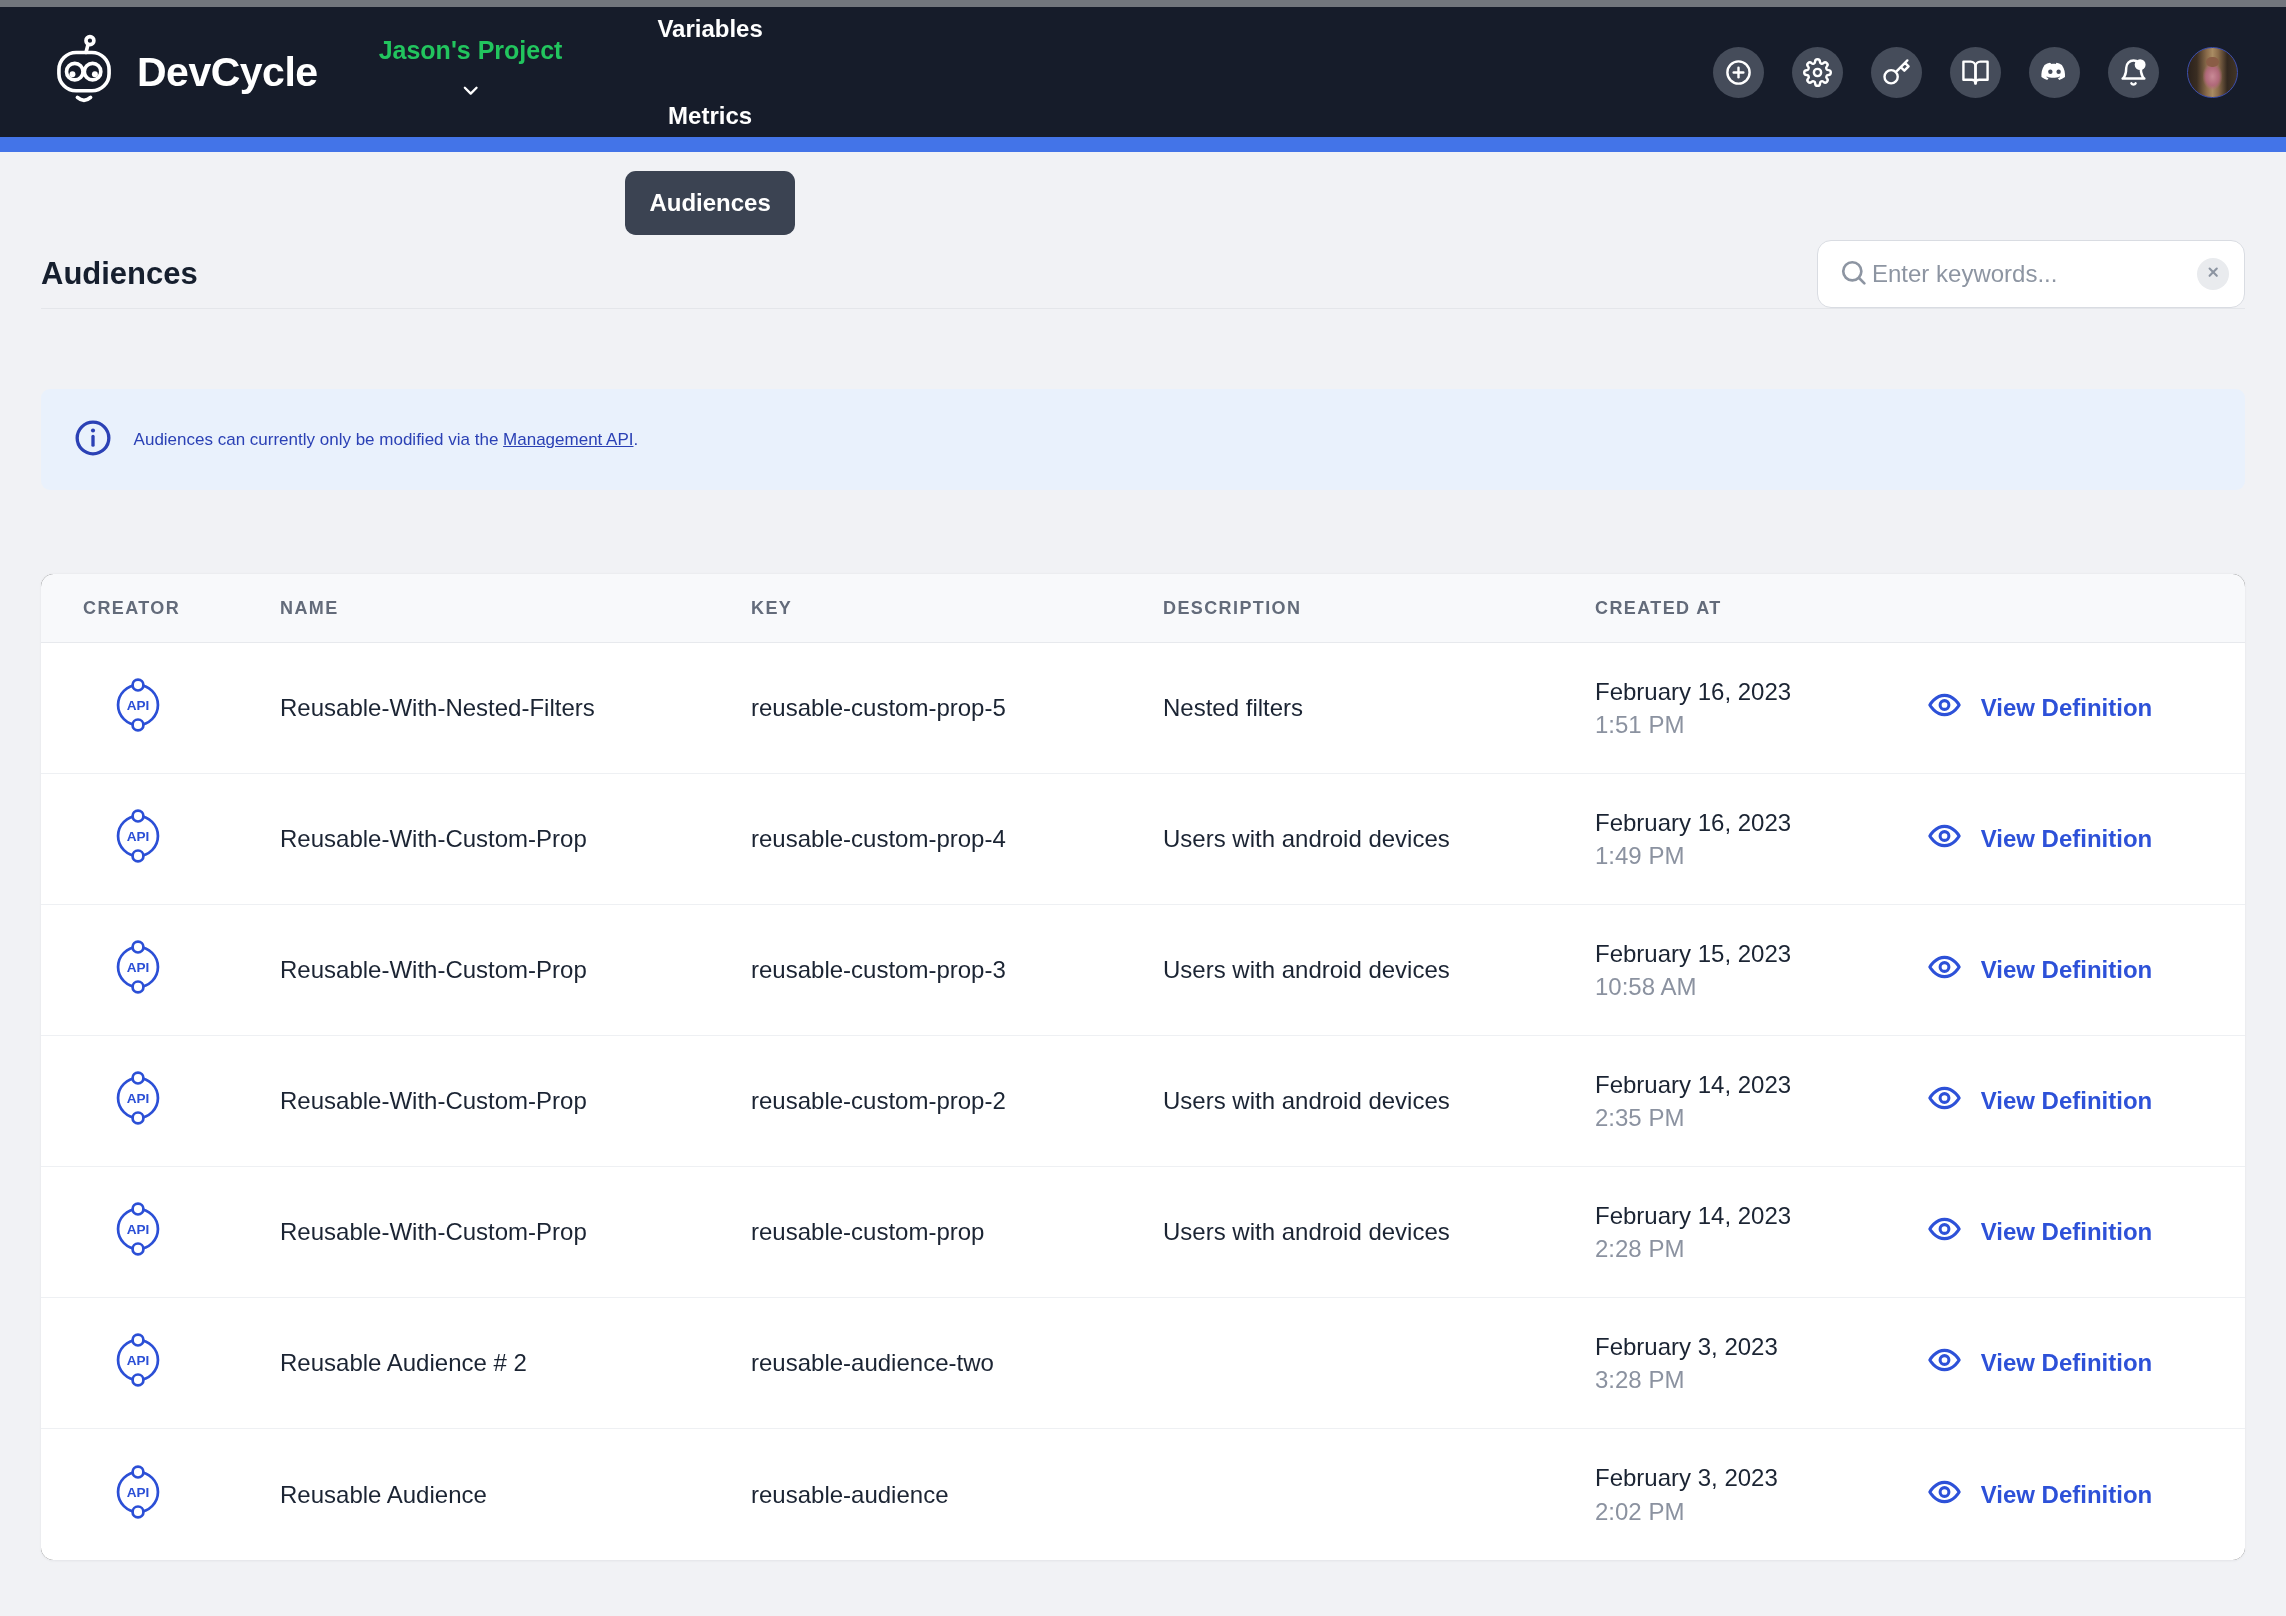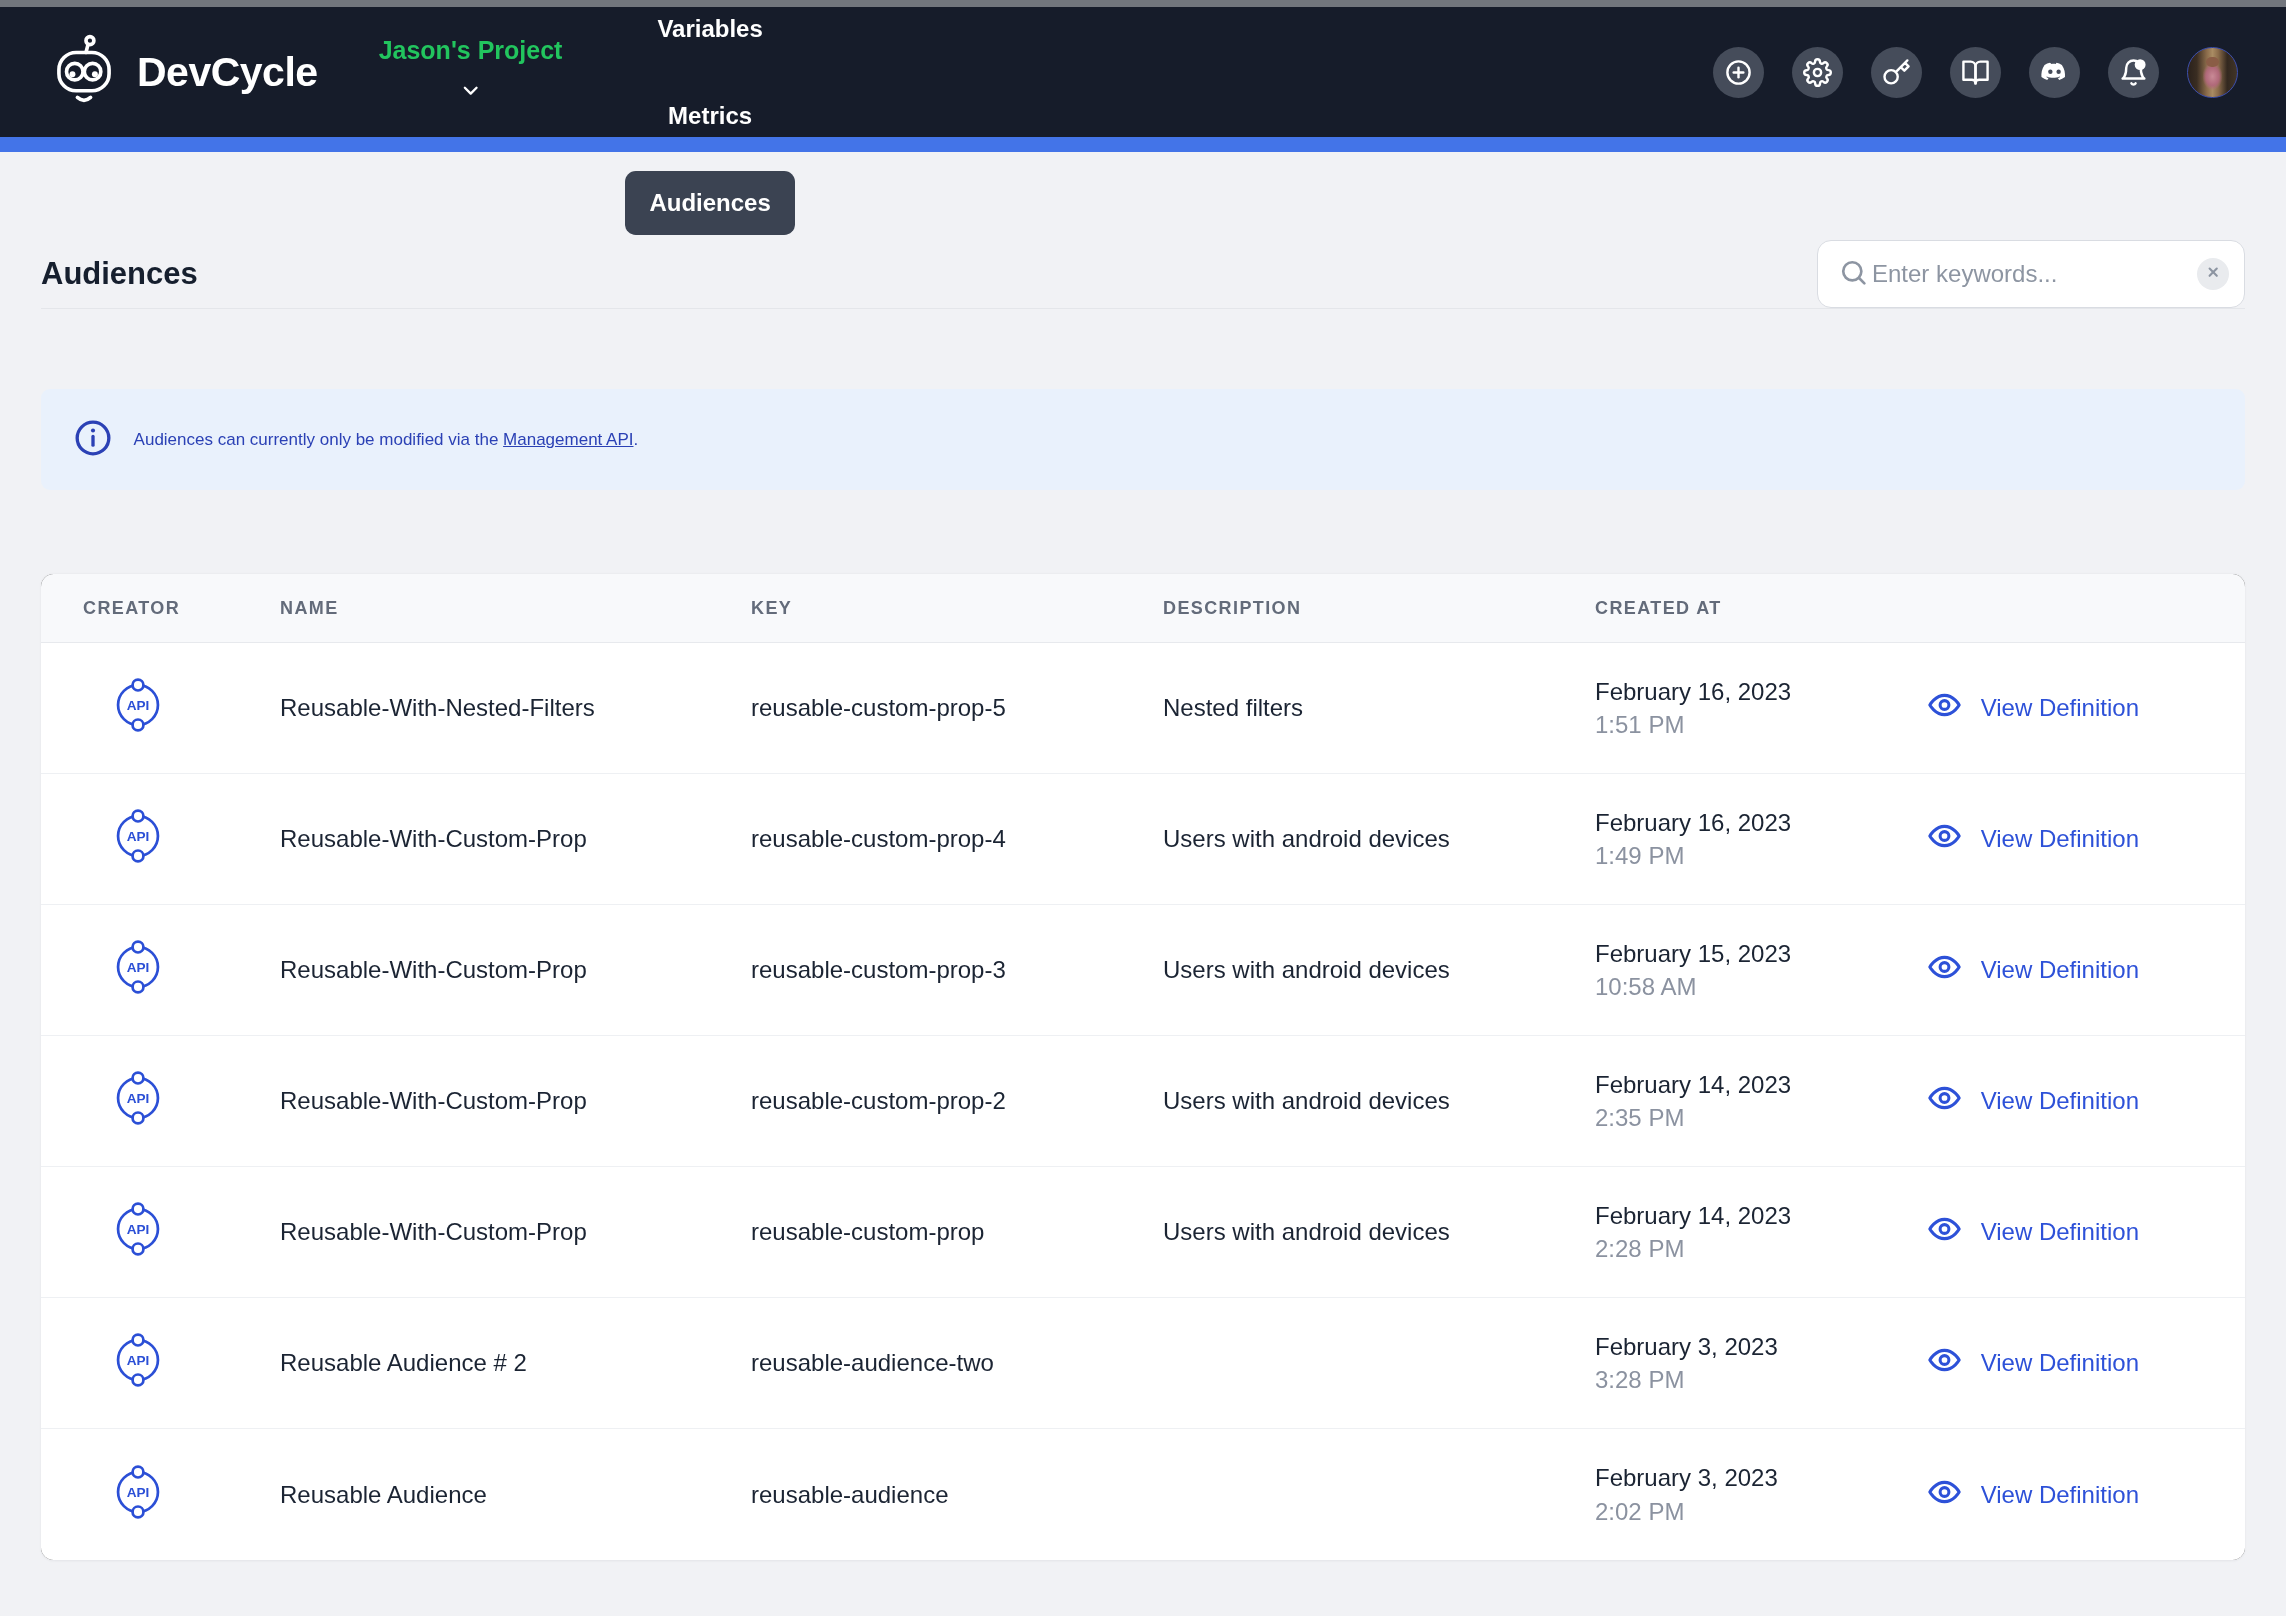--- a/index.html
+++ b/index.html
@@ -65,21 +65,21 @@
   .th { font-size:18px; font-weight:700; letter-spacing:1.4px; color:#636b7a; }
   .th-creator { padding-left:42px; }
   .tr { height:131px; border-bottom:1.8px solid #eef0f3; background:#ffffff; }
   .tr:last-child { border-bottom:none; }
   .td { font-size:24px; color:#1b2433; padding-right:18px; }
   .td-creator { padding-left:68px; }
   .date { font-size:24px; color:#1b2433; margin-bottom:5.4px; }
   .time { font-size:24px; color:#8b92a0; }
   .td-action { padding-left:14.4px; }
   .view-link { display:inline-flex; align-items:center; gap:15.3px; color:#2d51d8; font-size:24px;
-               font-weight:400; text-decoration:none; cursor:pointer; }
+               font-weight:700; text-decoration:none; cursor:pointer; }
 </style>
 </head>
 <body>
 
 <div class="screen">
 
   <div class="chrome-strip"></div>
 
   <header class="topnav">
     <div class="brand-group">

